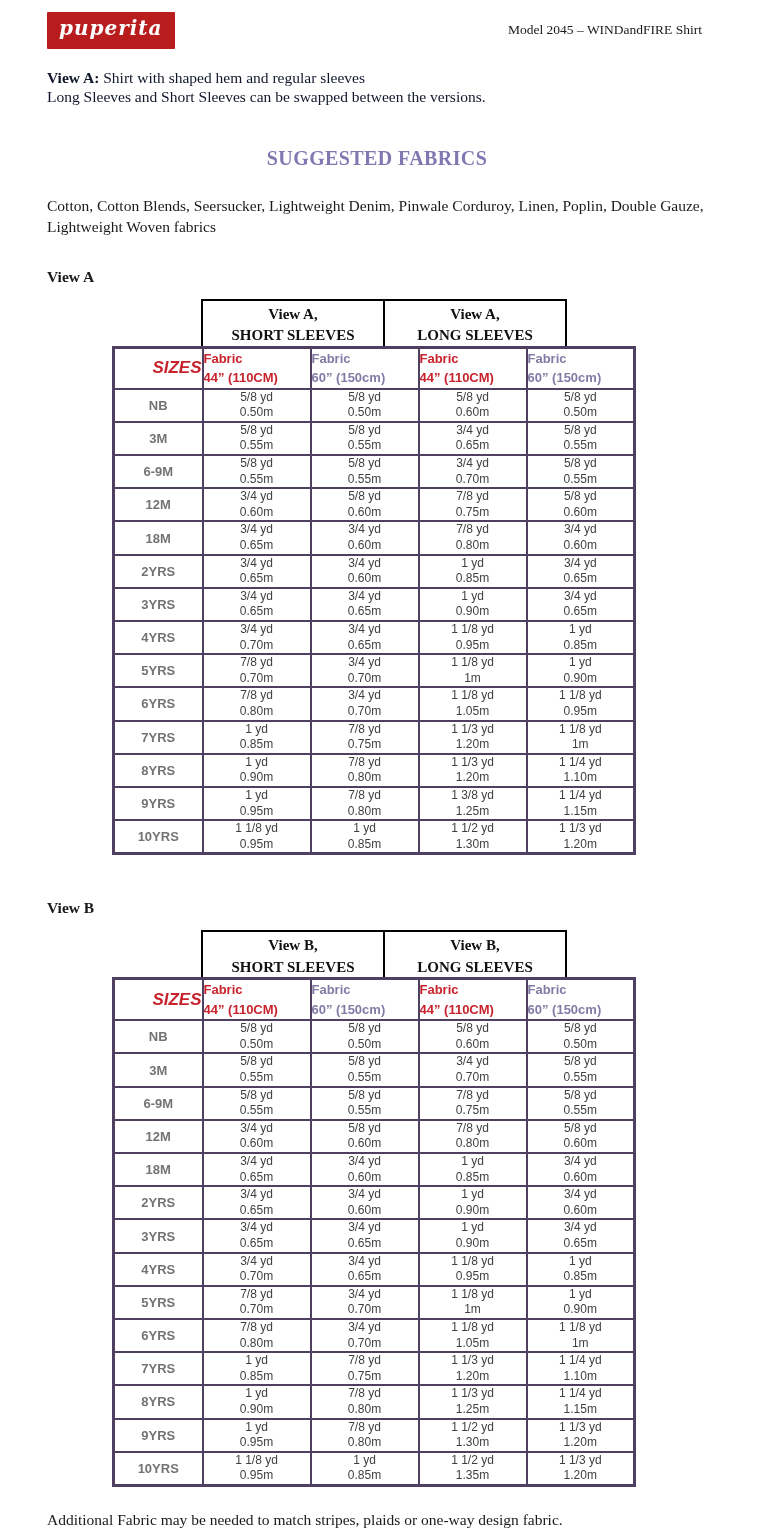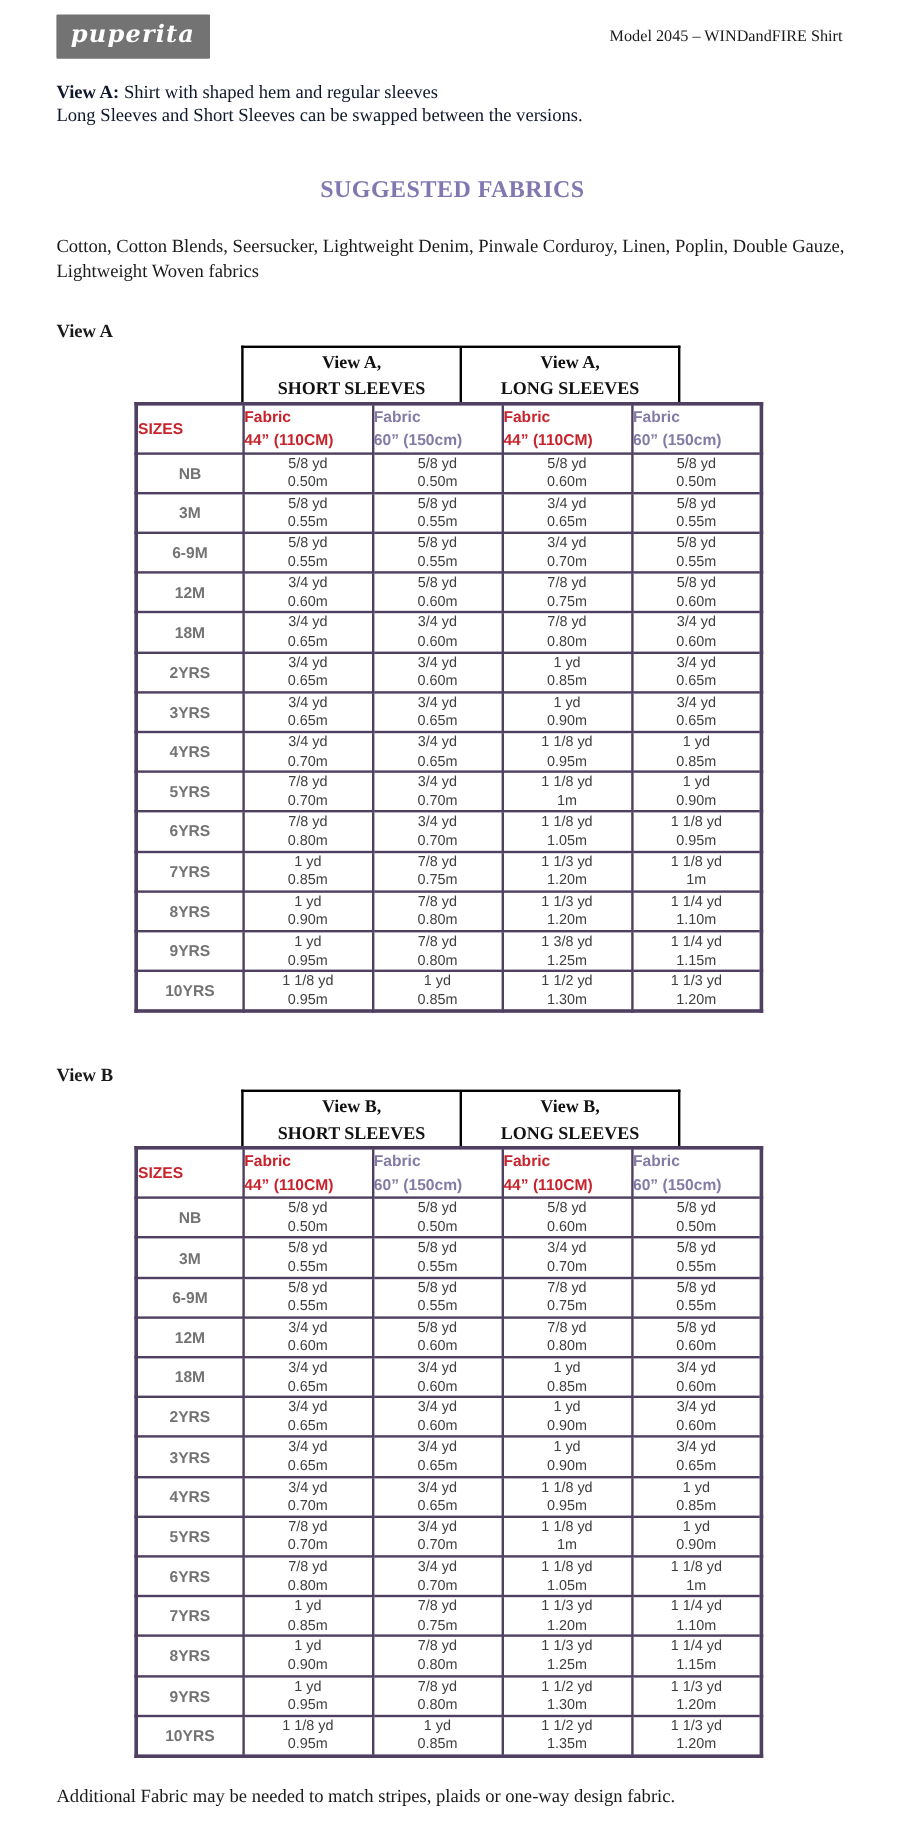--- a/index.html
+++ b/index.html
@@ -6,21 +6,21 @@
   body {
     width:767px; height:1539px; overflow:hidden;
     font-family:"Liberation Serif", serif; color:#1a1a1a;
     position:relative;
   }
   .page { box-sizing:border-box; width:767px; padding:10px 60px 10px 47px; }
 
   
   .topbar { display:flex; justify-content:space-between; align-items:flex-start; }
   .logo {
-    background:#737373; color:#ffffff;
+    background:#b91c1c; color:#ffffff;
     font-family:"DejaVu Serif", serif; font-style:italic; font-weight:bold;
     font-size:20px; letter-spacing:1px;
     padding:4px 12px 9px 12px; margin-top:2px;
     border-radius:1px;
   }
   .model-title { font-size:13.5px; color:#1a1a1a; margin-top:12px; padding-right:5px; }
 
   
   .intro { margin-top:20px; color:#0f172a; font-size:15.5px; line-height:1.22; }
   .intro .b { font-weight:bold; }
@@ -29,21 +29,21 @@
   .sf-heading {
     margin-top:40px; text-align:center; color:#8377b2; font-weight:bold;
     font-size:20px; letter-spacing:0.4px;
   }
   .fabrics-text { margin-top:26px; font-size:15.5px; line-height:1.35; width:660px; }
 
   .view-heading { margin-top:30px; font-weight:bold; font-size:15.5px; }
   .view-heading.second { margin-top:44px; }
 
   
-  .tablewrap { margin-left:65px; margin-top:2px; width:455px; }
+  .tablewrap { margin-left:65px; margin-top:13px; width:455px; }
   .group-row {
     margin-left:89px; display:flex;
     border:2px solid #000000; border-bottom:none;
     height:47px; box-sizing:border-box;
   }
   .group-cell {
     flex:1; text-align:center; font-weight:bold; font-size:15px;
     line-height:1.42; padding-top:3px;
     font-family:"Liberation Serif", serif; color:#111;
   }
@@ -51,21 +51,21 @@
 
   table.fabric-table {
     border-collapse:collapse; table-layout:fixed; width:523px;
     border:3px solid #4f3f60;
     font-family:"Liberation Sans", sans-serif;
   }
   table.fabric-table th, table.fabric-table td {
     border:2px solid #4f3f60; padding:0; vertical-align:middle;
   }
   tr.hdr-row { height:41px; }
-  .hdr-sizes { color:#c8232c; font-weight:bold; text-align:left; font-size:13px; }
+  .hdr-sizes { color:#c8232c; font-weight:bold; text-align:right; font-size:17px;font-style:italic; }
   .hdr-fabric { text-align:left; padding-left:8px; font-weight:bold; font-size:13px; line-height:1.5; }
   .hdr-fabric.red { color:#c8232c; }
   .hdr-fabric.purple { color:#847aa6; }
 
   tr.data-row { height:32px; }
   .size-cell { text-align:center; font-weight:bold; font-size:13px; color:#737373; }
   .data-cell { text-align:center; font-size:12px; line-height:1.3; color:#3f3f3f; }
 
   .footer-note { margin-top:24px; font-size:15.5px; }
 </style>

